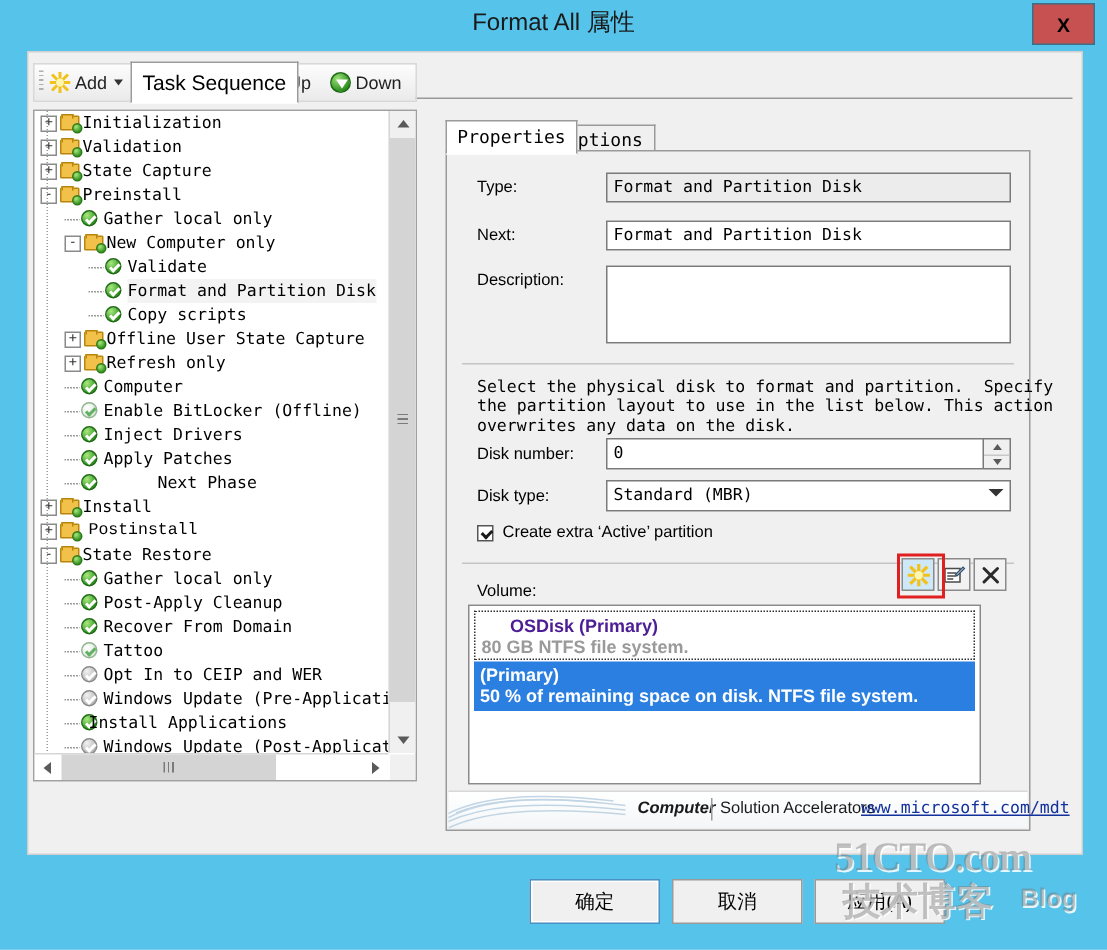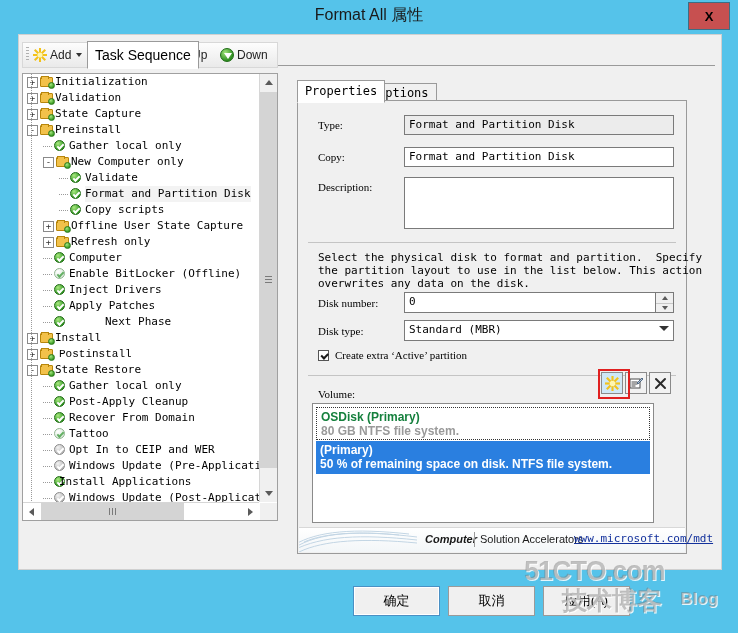--- a/index.html
+++ b/index.html
@@ -132,21 +132,21 @@
 
   
   .rtabs{position:absolute;left:297px;top:80px;}
   .rtab{position:absolute;top:3px;height:18px;padding:0 6px;background:#f0f0f0;
     border:1px solid #9a9a9a;border-bottom:none;font-size:12px;line-height:18px;
     font-family:"DejaVu Sans Mono","Liberation Mono",monospace;cursor:pointer;}
   .rtab.active{top:0;height:21px;line-height:21px;background:#fff;border-bottom:1px solid #fff;z-index:3;}
   .rpane{position:absolute;left:297px;top:100px;width:388px;height:452px;
     background:#f0f0f0;border:1px solid #9a9a9a;}
 
-  .lbl{position:absolute;font-family:Liberation Serif, serif;font-size:11px;color:#000;}
+  .lbl{position:absolute;font-family:Liberation Sans, sans-serif;font-size:11px;color:#000;}
   .fld{position:absolute;border:1px solid #7a7a7a;background:#fff;
     font-family:"DejaVu Sans Mono","Liberation Mono",monospace;font-size:11px;
     padding:2px 4px;box-sizing:border-box;color:#000;}
   .fld.ro{background:#ececec;}
   .helptext{position:absolute;font-family:"DejaVu Sans Mono","Liberation Mono",monospace;
     font-size:11px;line-height:13px;color:#000;white-space:pre;}
   .spin{position:absolute;width:18px;border:1px solid #7a7a7a;border-left:none;background:#f0f0f0;box-sizing:border-box;}
   .spin div{height:50%;display:flex;align-items:center;justify-content:center;cursor:pointer;}
   .spin div+div{border-top:1px solid #c8c8c8;}
   .ddarrow{position:absolute;right:4px;top:50%;margin-top:-2px;
@@ -164,21 +164,21 @@
   .redring{position:absolute;border:2px solid #e02020;box-sizing:border-box;pointer-events:none;}
 
   .listbox{position:absolute;background:#fff;border:1px solid #8a8a8a;overflow:hidden;}
   .litem{position:absolute;left:3px;right:3px;padding:2px 4px;box-sizing:border-box;
     font-family:"Liberation Sans",sans-serif;cursor:pointer;}
   .litem .l1{font-size:12px;font-weight:bold;line-height:14px;}
   .litem .l2{font-size:12px;font-weight:bold;line-height:14px;}
   .litem.focus{border:1px dotted #333;}
   .litem.sel{background:#2a7fe0;color:#fff;}
   .litem.sel .l1,.litem.sel .l2{color:#fff;}
-  .litem.norm .l1{color:#15803d;}
+  .litem.norm .l1{color:#4c1d95;margin-left:19px;}
   .litem.norm .l2{color:#9a9a9a;}
 
   .footer{position:absolute;left:1px;bottom:1px;width:386px;height:24px;
     background:linear-gradient(#ffffff,#f3f6f8);border-top:1px solid #d8d8d8;}
   .swirl{position:absolute;left:0;top:0;width:120px;height:24px;opacity:.85;}
   .ms-logo{position:absolute;left:126px;top:5px;font-size:11px;font-weight:bold;font-style:italic;color:#1a1a1a;
     font-family:"Liberation Sans",sans-serif;}
   .ms-div{position:absolute;left:175px;top:4px;width:1px;height:15px;background:#9a9a9a;}
   .ms-sa{position:absolute;left:181px;top:5px;font-size:11px;color:#1a1a1a;font-family:"Liberation Sans",sans-serif;}
   .ms-url{position:absolute;left:275px;top:4px;font-size:11px;color:#13319c;text-decoration:underline;
@@ -189,21 +189,21 @@
     position:absolute;height:28px;background:#f0f0f0;border:1px solid #9a9a9a;
     font-size:13px;color:#000;display:flex;align-items:center;justify-content:center;cursor:pointer;
     font-family:"Liberation Sans",sans-serif;
   }
   .dlg-btn.default{border:1px solid #4a90c4;box-shadow:inset 0 0 0 1px #ffffff;}
 
   
   .wm{position:absolute;pointer-events:none;font-family:"Liberation Sans",sans-serif;
     font-weight:bold;color:rgba(120,120,120,.45);
     text-shadow:1px 1px 0 rgba(255,255,255,.85);}
-  .wm1{left:524px;top:556px;font-size:27px;letter-spacing:-1px;}
+  .wm1{left:556px;top:556px;font-size:27px;letter-spacing:-1px;font-family:Liberation Serif, serif;}
   .wm2{left:562px;top:584px;font-size:25px;letter-spacing:0px;}
   .wm3{left:680px;top:589px;font-size:17px;}
 </style>
 </head>
 <body>
 
 <div class="win">
 
   <div class="titlebar">
     <div class="title-text">Format All 属性</div>
@@ -473,21 +473,21 @@
   <div class="rtabs">
     <div class="rtab active" style="left:0px;width:74px;text-align:center;">Properties</div>
     <div class="rtab" style="left:74px;width:52px;">Options</div>
   </div>
 
   <div class="rpane">
 
     <div class="lbl" style="left:20px;top:18px;">Type:</div>
     <div class="fld ro" style="left:106px;top:14px;width:270px;height:20px;">Format and Partition Disk</div>
 
-    <div class="lbl" style="left:20px;top:50px;">Copy:</div>
+    <div class="lbl" style="left:20px;top:50px;">Next:</div>
     <div class="fld" style="left:106px;top:46px;width:270px;height:20px;">Format and Partition Disk</div>
 
     <div class="lbl" style="left:20px;top:80px;">Description:</div>
     <div class="fld" style="left:106px;top:76px;width:270px;height:52px;"></div>
 
     <div class="sep" style="left:10px;top:141px;width:368px;"></div>
 
     <div class="helptext" style="left:20px;top:150px;">Select the physical disk to format and partition.  Specify
 the partition layout to use in the list below. This action
 overwrites any data on the disk.</div>

